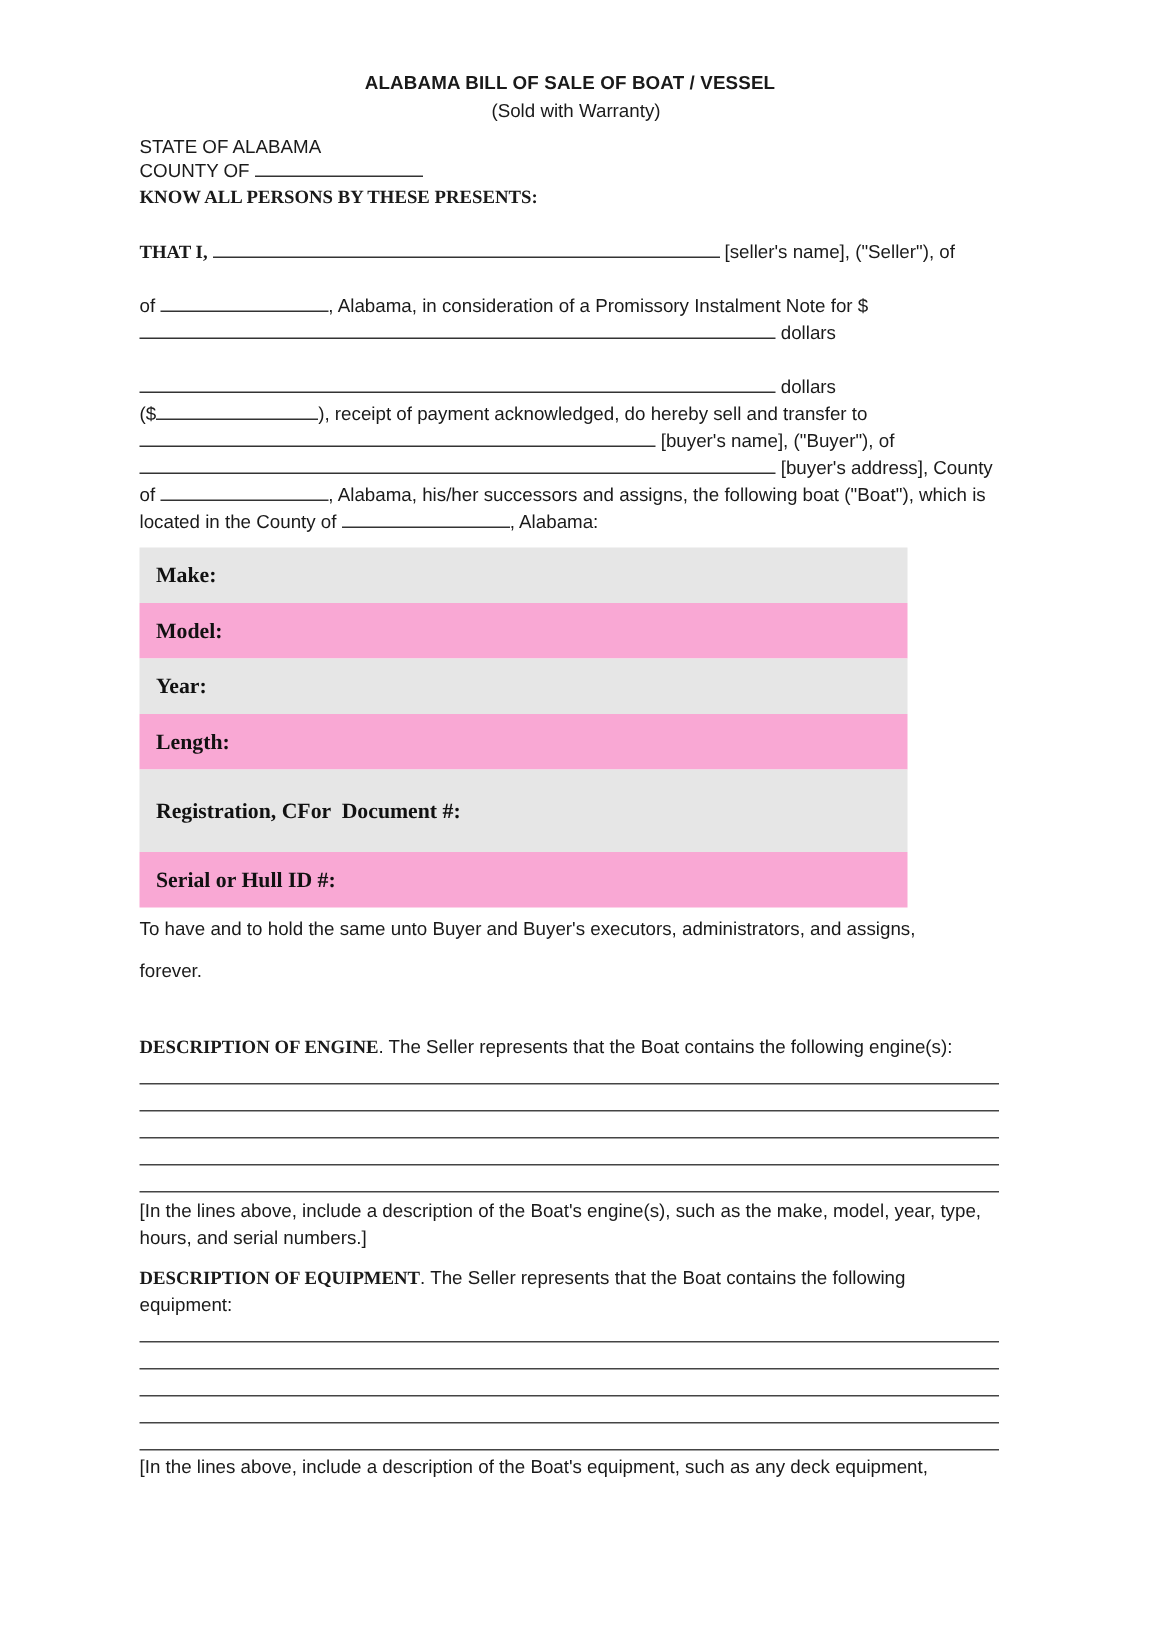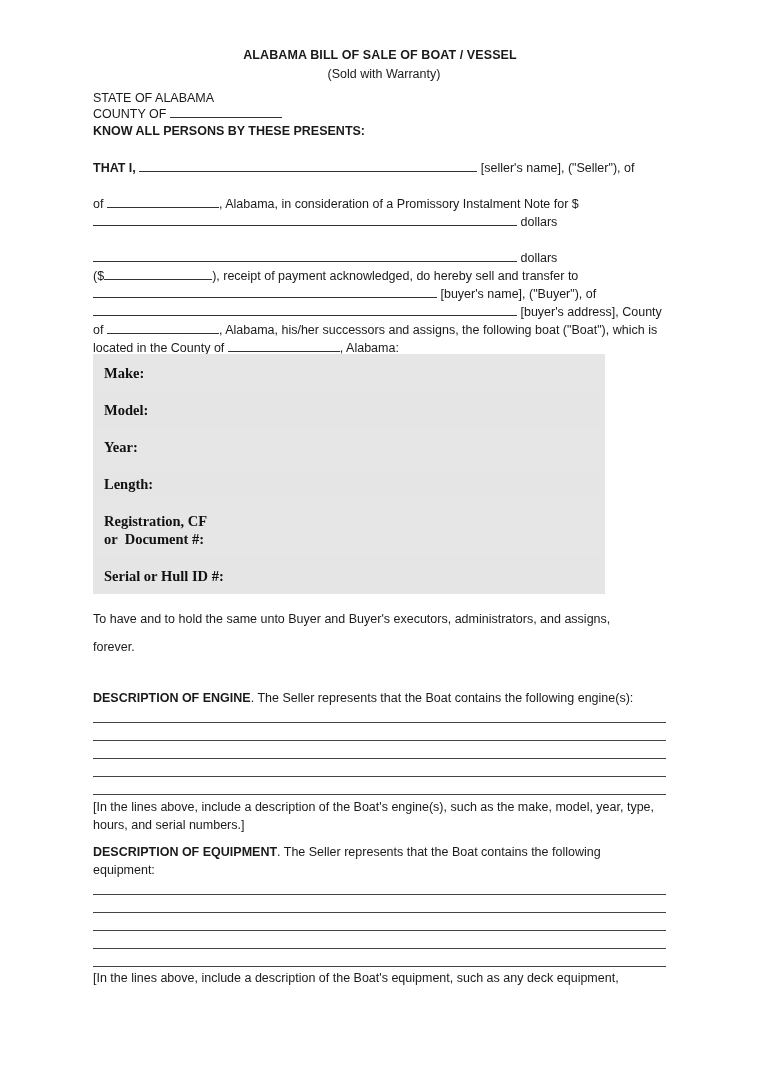--- a/index.html
+++ b/index.html
@@ -4,27 +4,27 @@
 <style>
   html, body { margin: 0; padding: 0; background: #ffffff; }
   body { width: 768px; height: 1086px; position: relative; overflow: hidden;
          font-family: "Liberation Sans", sans-serif; color: #1a1a1a; }
   .page { position: absolute; left: 0; top: 0; width: 768px; height: 1086px; }
   .title { position: absolute; left: 0; width: 760px; top: 48px; text-align: center;
            font-weight: bold; font-size: 12.5px; letter-spacing: 0.1px; }
   .subtitle { position: absolute; left: 0; width: 768px; top: 67px; text-align: center;
               font-size: 12.5px; }
   .line { position: absolute; left: 93px; font-size: 12.5px; white-space: nowrap; line-height: 15px; }
-  .bold { font-weight: bold; }
+  .bold { font-weight: bold; font-family: Liberation Serif, serif; }
   .blank { display: inline-block; border-bottom: 1px solid #333; height: 11px; vertical-align: baseline; }
-  .boat-table { position: absolute; left: 93px; top: 354px; width: 512px; }
+  .boat-table { position: absolute; left: 93px; top: 365px; width: 512px; }
   .boat-row { position: relative; display: flex; align-items: center; padding-left: 11px;
               font-family: "Liberation Serif", serif; font-weight: bold; font-size: 14.5px; color: #111; }
   .boat-row.dark { background: #e6e6e6; }
-  .boat-row.light { background: #e5e5e5; }
+  .boat-row.light { background: #f9a8d4; }
   .boat-row .lbl { line-height: 18px; }
   .rule { position: absolute; left: 93px; width: 573px; height: 0; border-top: 1px solid #444; }
 </style>
 </head>
 <body>
 
 <div class="page">
 
   <div class="title">ALABAMA BILL OF SALE OF BOAT / VESSEL</div>
   <div class="subtitle">(Sold with Warranty)</div>
@@ -70,21 +70,21 @@
     <div class="boat-row light" style="height:37px">
       <span class="lbl">Model:</span>
     </div>
     <div class="boat-row dark" style="height:37px">
       <span class="lbl">Year:</span>
     </div>
     <div class="boat-row light" style="height:37px">
       <span class="lbl">Length:</span>
     </div>
     <div class="boat-row dark" style="height:55px">
-      <div style="display:flex;flex-direction:column">
+      <div style="display:flex;flex-direction:row">
         <span class="lbl">Registration, CF</span>
         <span class="lbl" style="white-space:pre">or  Document #:</span>
       </div>
     </div>
     <div class="boat-row light" style="height:37px">
       <span class="lbl">Serial or Hull ID #:</span>
     </div>
   </div>
 
   <div class="line" style="top:612px">To have and to hold the same unto Buyer and Buyer's executors, administrators, and assigns,</div>

